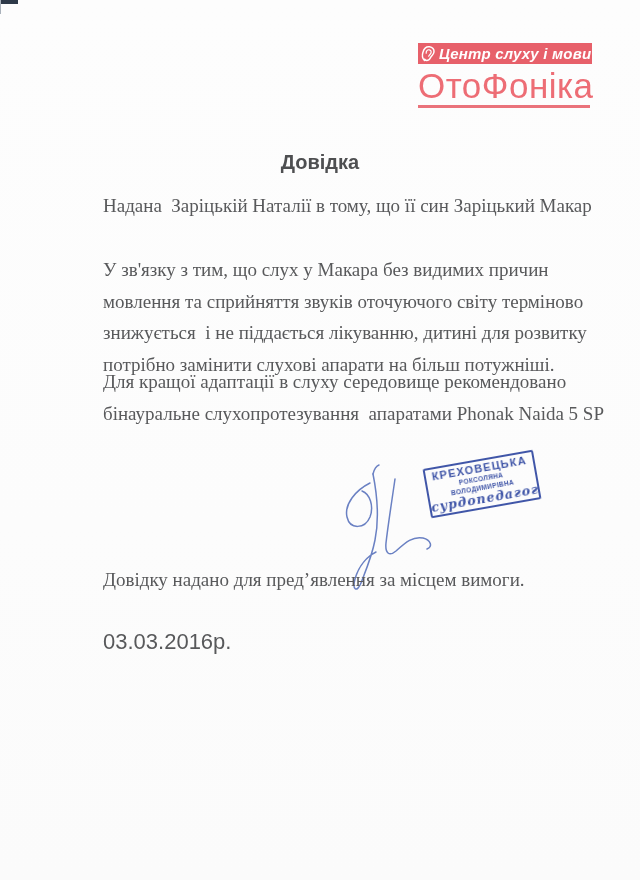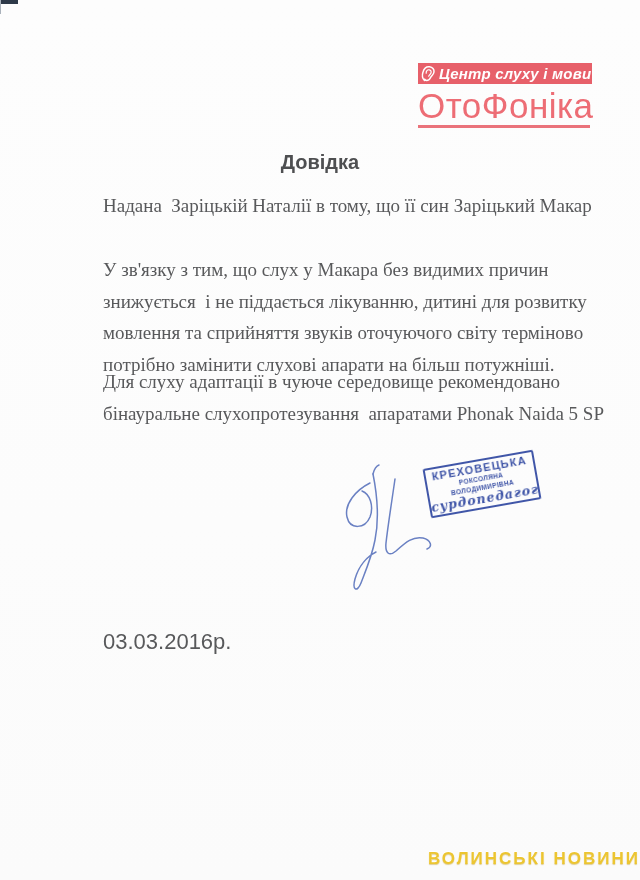--- a/index.html
+++ b/index.html
@@ -9,21 +9,21 @@
     font-family:"Liberation Sans", sans-serif;
     position:relative;
     overflow:hidden;
   }
   .page{position:absolute;inset:0;background:linear-gradient(180deg,#fdfdfd 0%,#fcfcfc 60%,#fbfbfb 100%);}
   
   .scan-mark{position:absolute;left:0;top:0;width:18px;height:4px;background:#2e3a49;}
   .scan-mark-edge{position:absolute;left:0;top:0;width:1px;height:14px;background:#aab2bb;}
 
   
-  .logo{position:absolute;left:418px;top:43px;width:174px;margin-top:20px;}
+  .logo{position:absolute;left:418px;top:43px;width:174px;}
   .logo-banner{
     height:21px;background:#e7606a;color:#ffffff;
     display:flex;align-items:center;
     font-style:italic;font-weight:bold;font-size:15px;
     padding-left:2px;letter-spacing:0.2px;
   }
   .logo-banner .ear{width:17px;height:19px;flex:0 0 auto;margin-right:2px;}
   .logo-brand{
     margin-top:4px;text-align:center;
     font-size:35px;font-weight:normal;color:#ed6d75;
@@ -90,43 +90,45 @@
   </div>
 
   <div class="doc-title">Довідка</div>
 
   <div class="para p1">
     <div class="line">Надана  Заріцькій Наталії в тому, що її син Заріцький Макар</div>
   </div>
 
   <div class="para p2">
     <div class="line">У зв'язку з тим, що слух у Макара без видимих причин</div>
+    <div class="line">мовлення та сприйняття звуків оточуючого світу терміново</div>
     <div class="line">знижується  і не піддається лікуванню, дитині для розвитку</div>
-    <div class="line">мовлення та сприйняття звуків оточуючого світу терміново</div>
     <div class="line">потрібно замінити слухові апарати на більш потужніші.</div>
   </div>
 
   <div class="para p3">
-    <div class="line">Для слуху адаптації в чуюче середовище рекомендовано</div>
+    <div class="line">Для кращої адаптації в слуху середовище рекомендовано</div>
     <div class="line">бінауральне слухопротезування  апаратами Phonak Naida 5 SP</div>
   </div>
 
   <div class="stamp">
     <div class="stamp-l1">КРЕХОВЕЦЬКА</div>
     <div class="stamp-l2">РОКСОЛЯНА ВОЛОДИМИРІВНА</div>
     <div class="stamp-l3">сурдопедагог</div>
   </div>
 
   <svg class="signature" width="130" height="135" viewBox="0 0 130 135">
     <g fill="none" stroke="#5b74bd" stroke-width="1.5" stroke-linecap="round" opacity="0.9">
       <path d="M43 12 C47 32 49 58 45 78 C42 94 36 108 31 121 C27 131 22 128 25 117 C29 103 38 94 46 90"></path>
       <path d="M40 21 C26 28 14 42 17 55 C20 68 35 67 40 55 C44 44 40 32 32 29"></path>
       <path d="M65 17 C62 38 58 63 56 81 C55 91 59 95 66 89 C76 80 83 74 93 76 C101 78 103 85 97 87"></path>
       <path d="M43 12 C44 8 46 4 49 3"></path>
     </g>
   </svg>
 
+  <div class="para closing">
+    <div class="line">Довідку надано для пред’явлення за місцем вимоги.</div>
+  </div>
 
   <div class="doc-date">03.03.2016р.</div>
 
-  <div class="watermark">ВОЛИНСЬКІ НОВИНИ</div>
 
 </div>
 
 </body></html>

